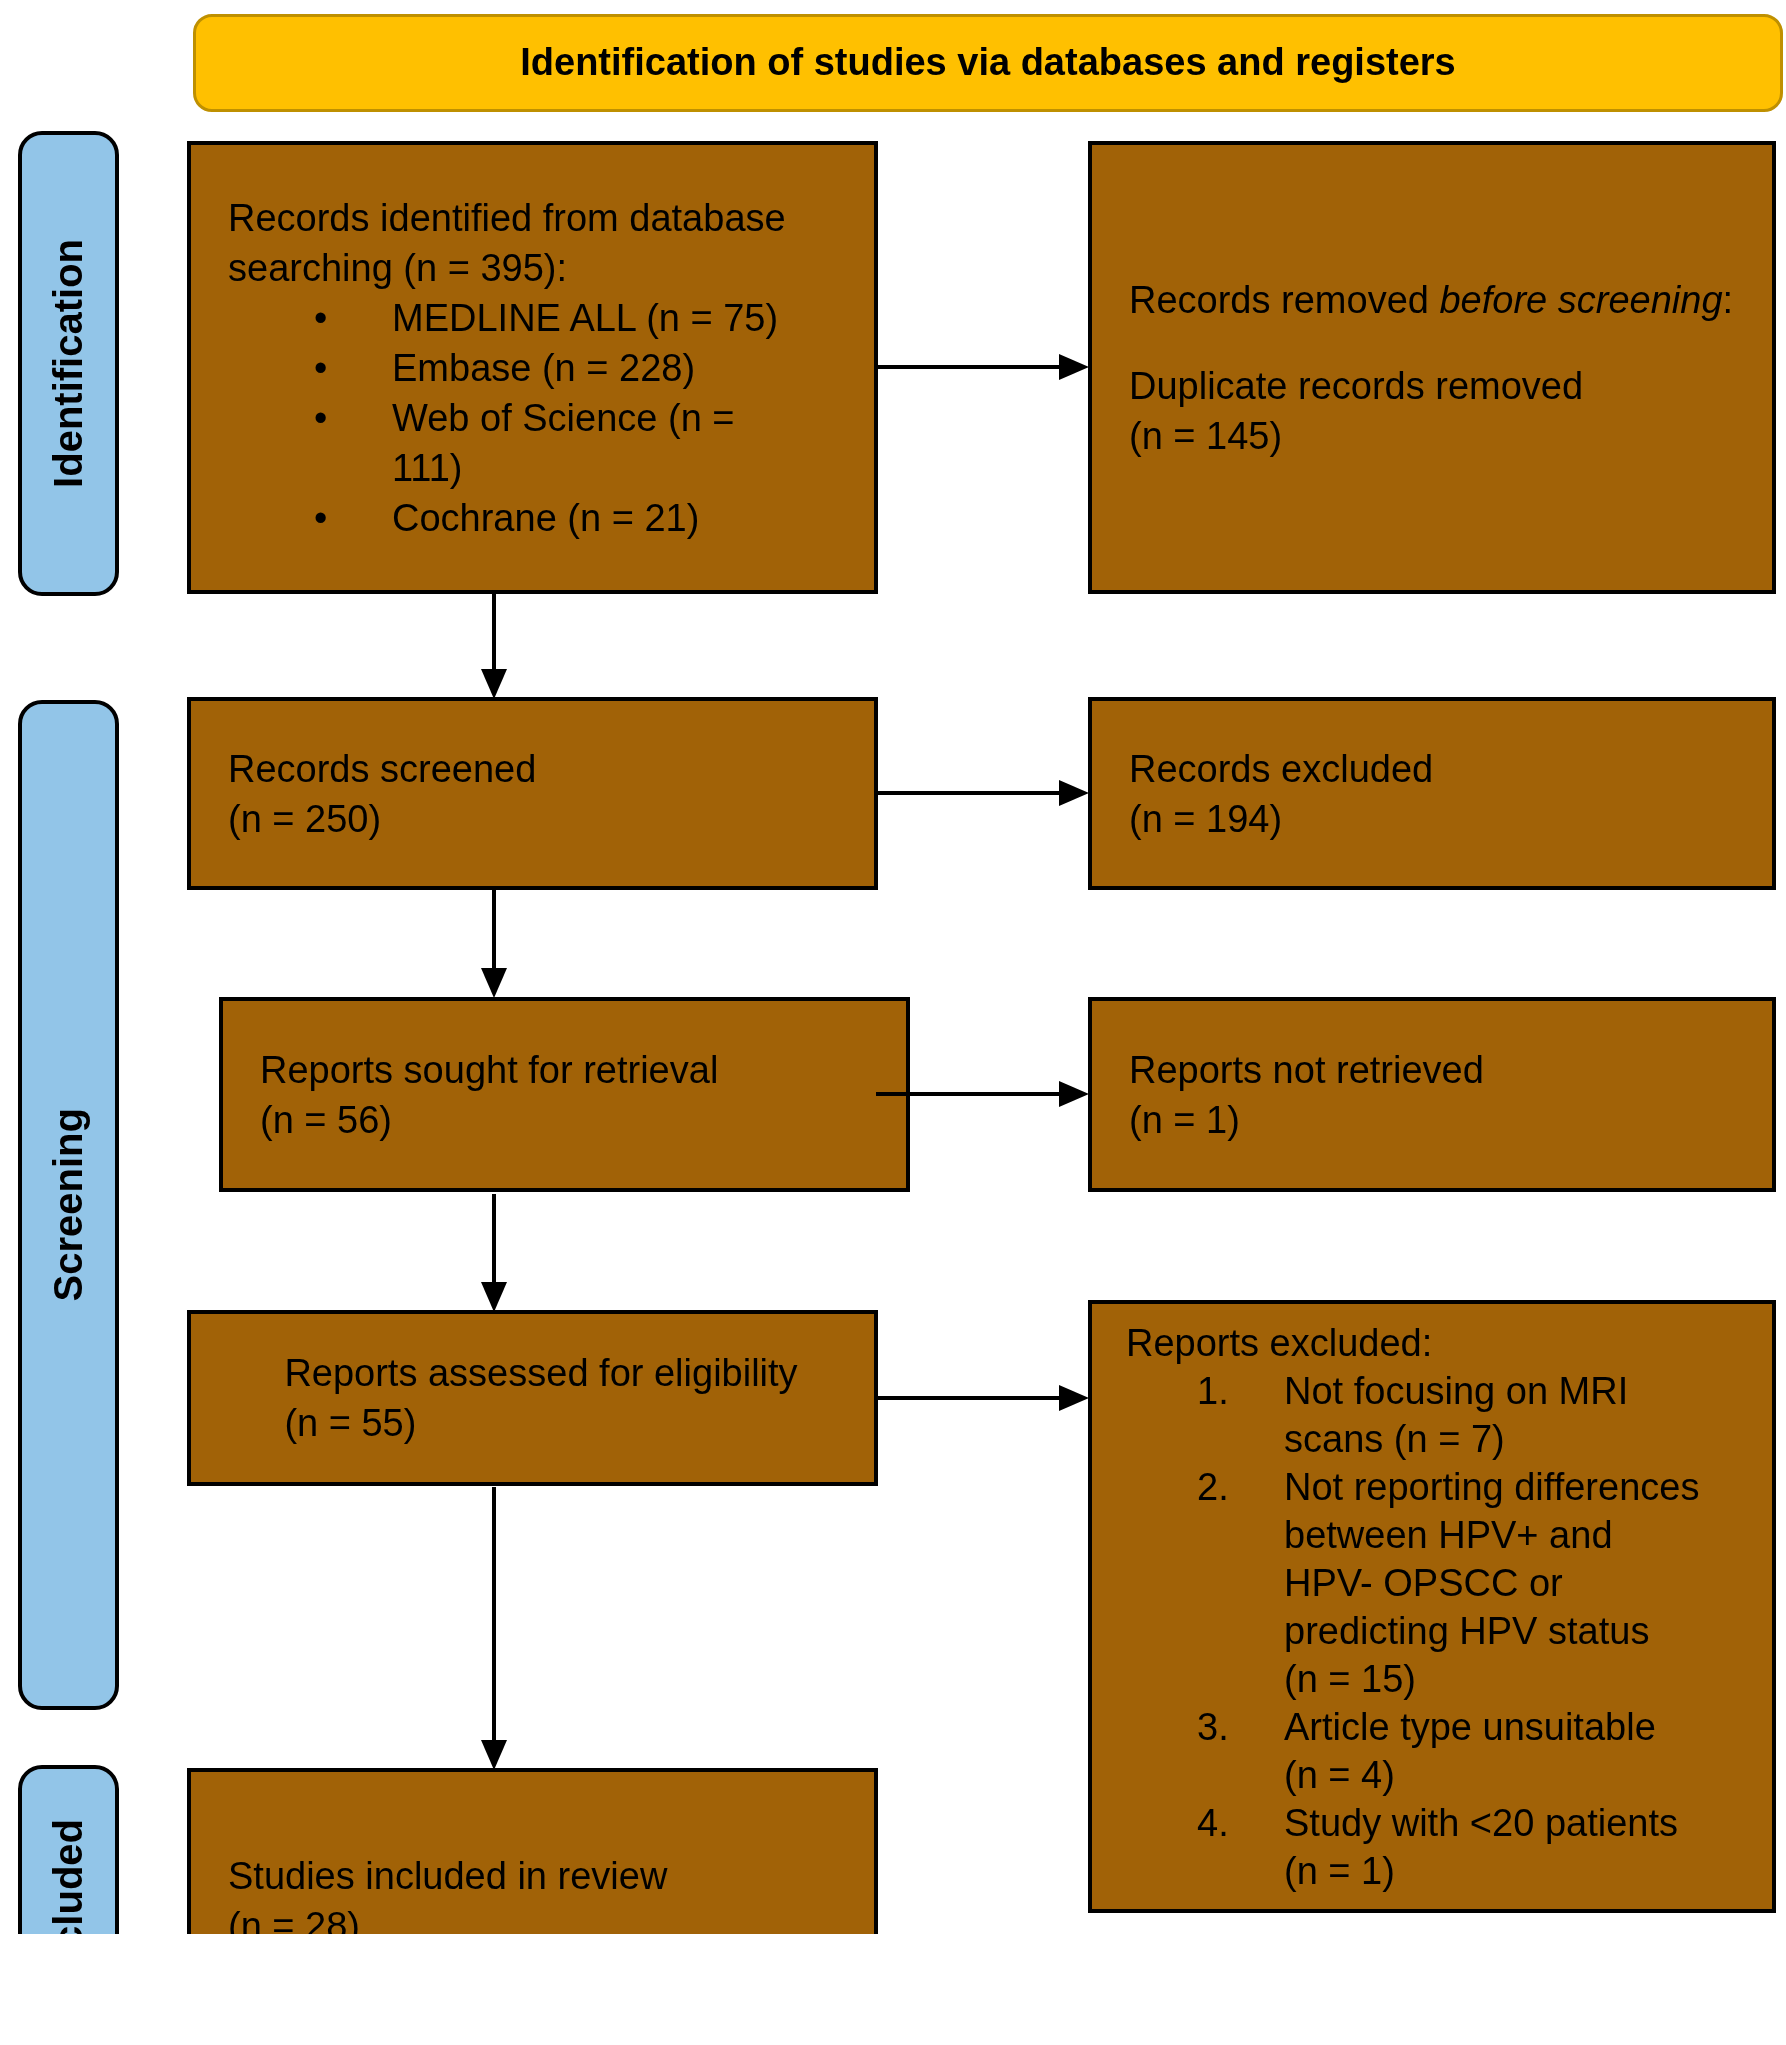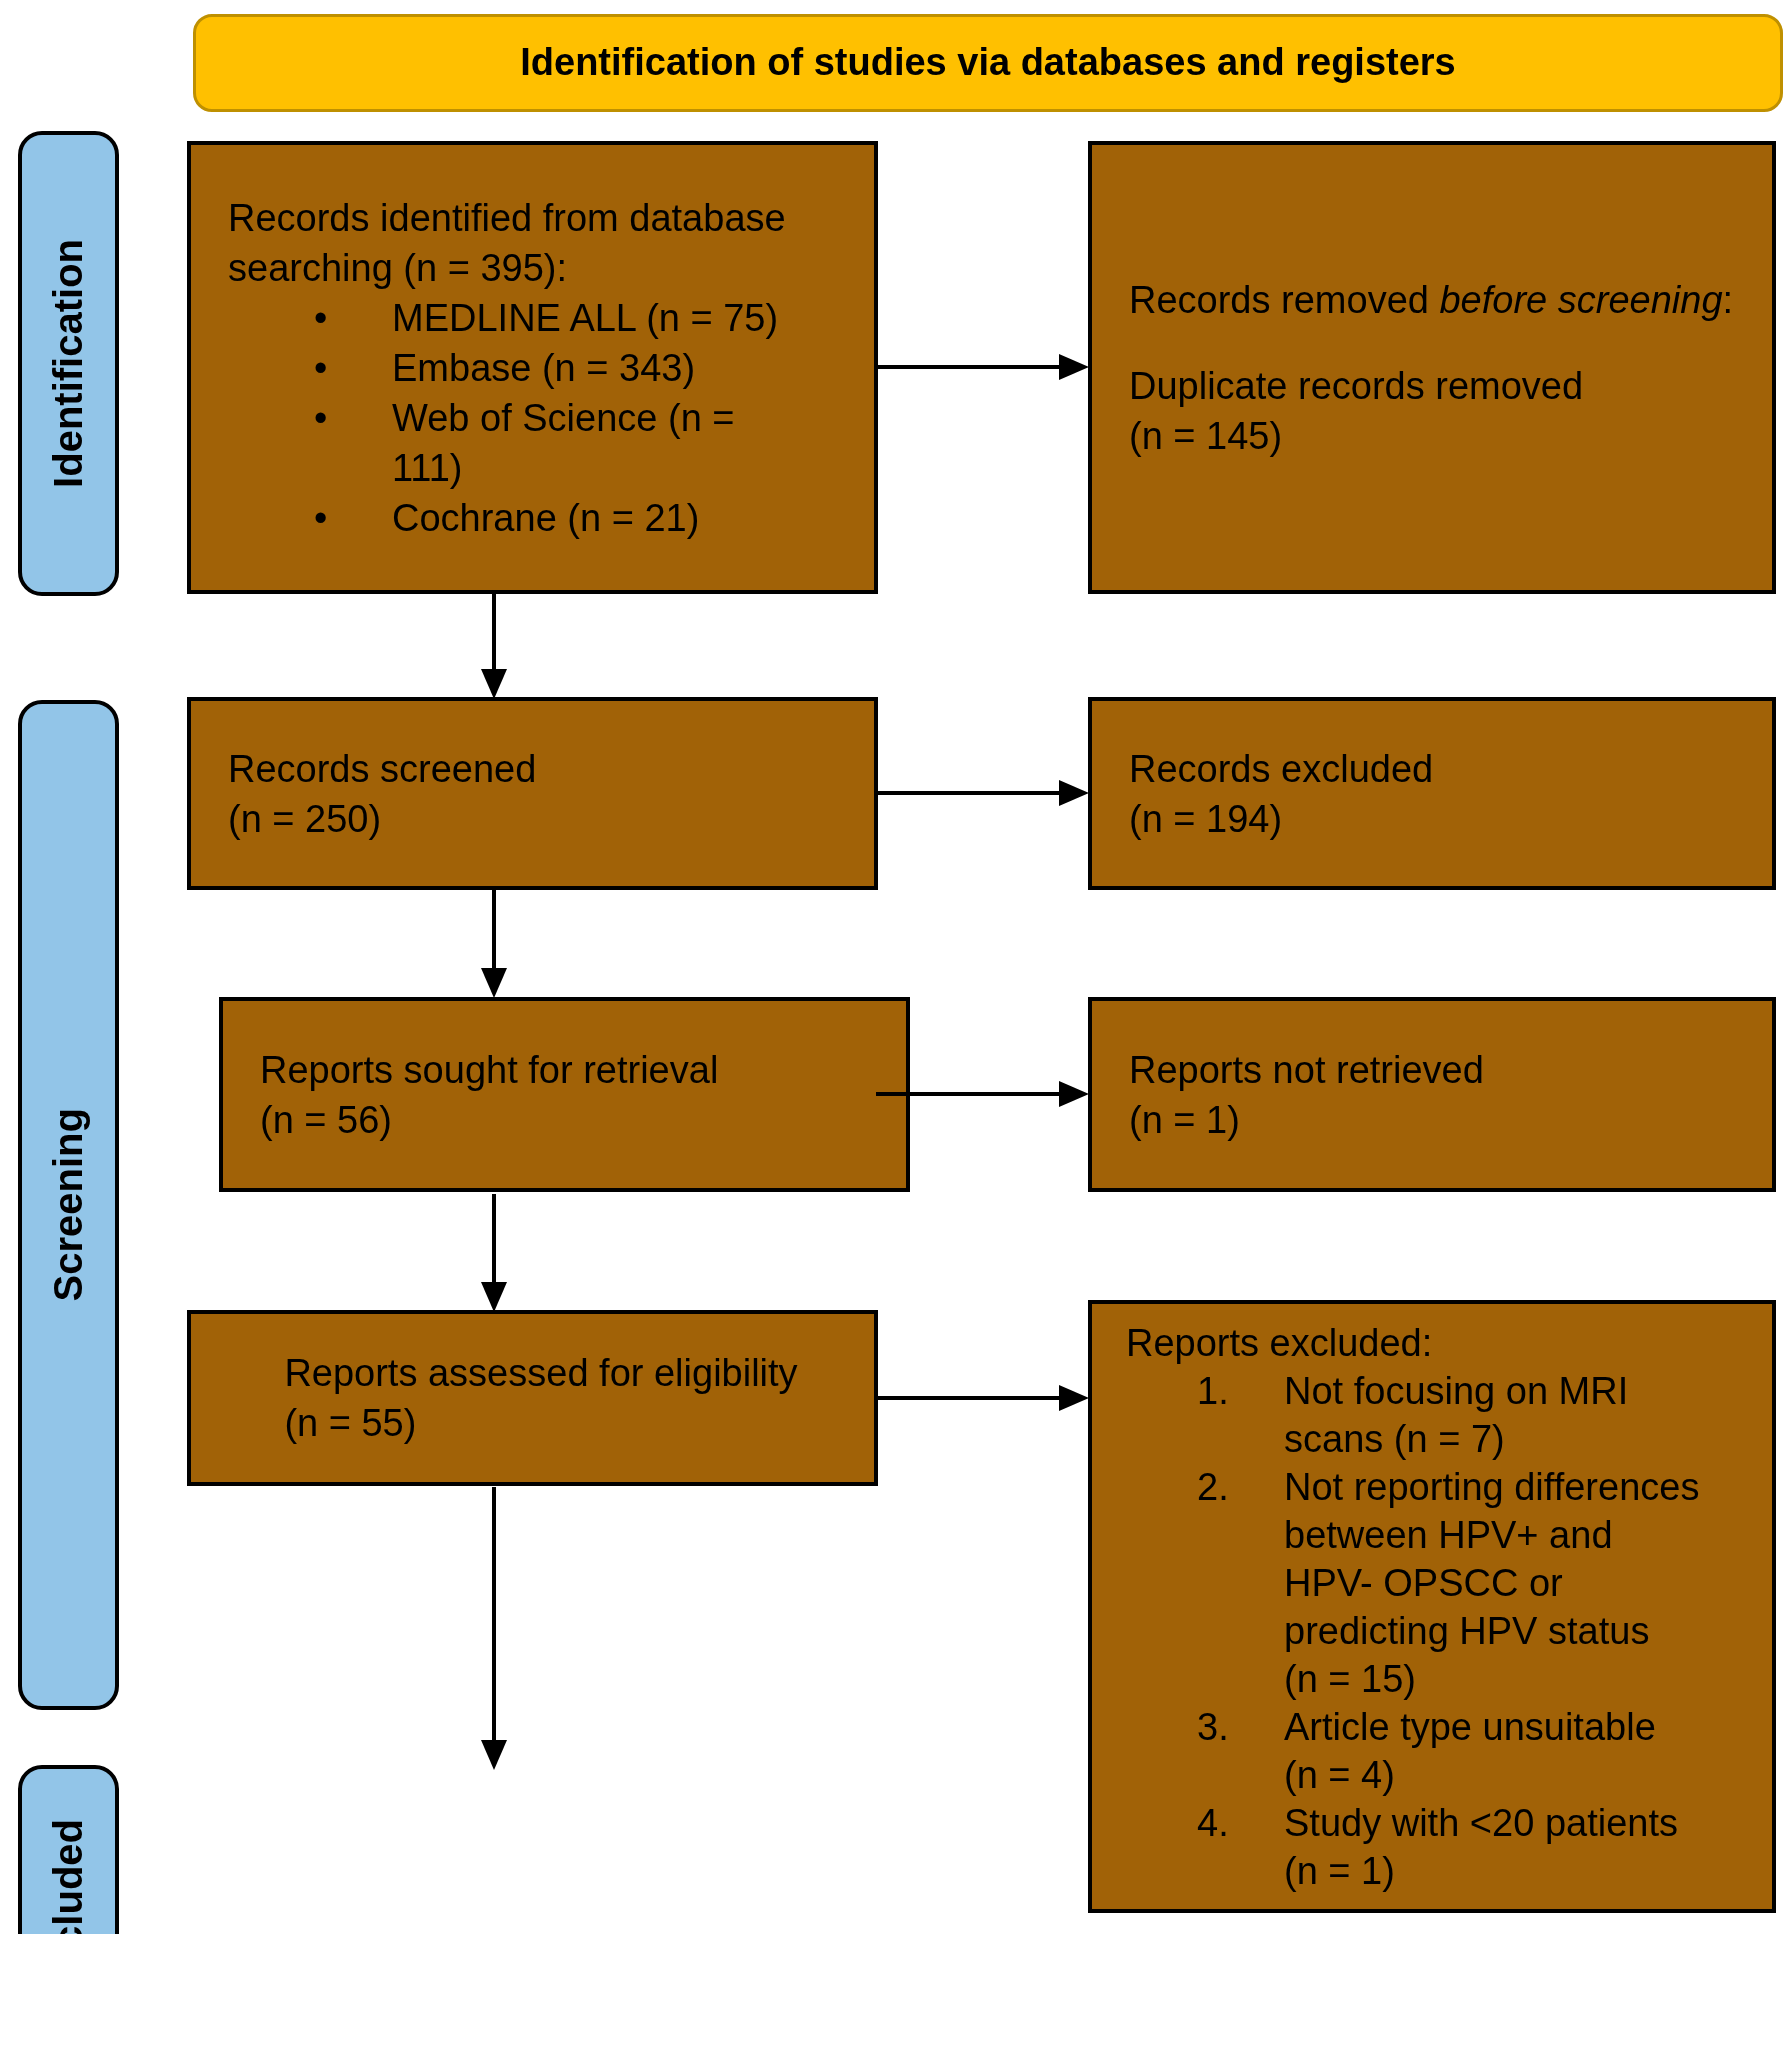--- a/index.html
+++ b/index.html
@@ -111,21 +111,21 @@
   </div>
   <div class="stage" id="stage-included">
     <span>Included</span>
   </div>
 
   <div class="box box-left" id="box-identified">
     <div class="multiline">Records identified from database
 searching (n = 395):</div>
     <ul class="bullets">
       <li>MEDLINE ALL (n = 75)</li>
-      <li>Embase (n = 343)</li>
+      <li>Embase (n = 228)</li>
       <li>Web of Science (n =
 111)</li>
       <li>Cochrane (n = 21)</li>
     </ul>
   </div>
 
   <div class="box box-right" id="box-removed">
     <div><span>Records removed </span><span class="italic">before screening</span><span>:</span></div>
     <div class="multiline indent-detail">Duplicate records removed
 (n = 145)</div>
@@ -166,20 +166,24 @@
 HPV- OPSCC or
 predicting HPV status
 (n = 15)</li>
       <li>Article type unsuitable
 (n = 4)</li>
       <li>Study with &lt;20 patients
 (n = 1)</li>
     </ol>
   </div>
 
+  <div class="box box-left" id="box-included-studies">
+    <div class="multiline">Studies included in review
+(n = 28)</div>
+  </div>
 
   <div class="arrow-h" id="arrow-identified-to-removed"></div>
   <div class="arrow-h" id="arrow-screened-to-excluded"></div>
   <div class="arrow-h" id="arrow-sought-to-notretrieved"></div>
   <div class="arrow-h" id="arrow-assessed-to-excluded"></div>
 
   <div class="arrow-v" id="arrow-identified-to-screened"></div>
   <div class="arrow-v" id="arrow-screened-to-sought"></div>
   <div class="arrow-v" id="arrow-sought-to-assessed"></div>
   <div class="arrow-v" id="arrow-assessed-to-included"></div>

